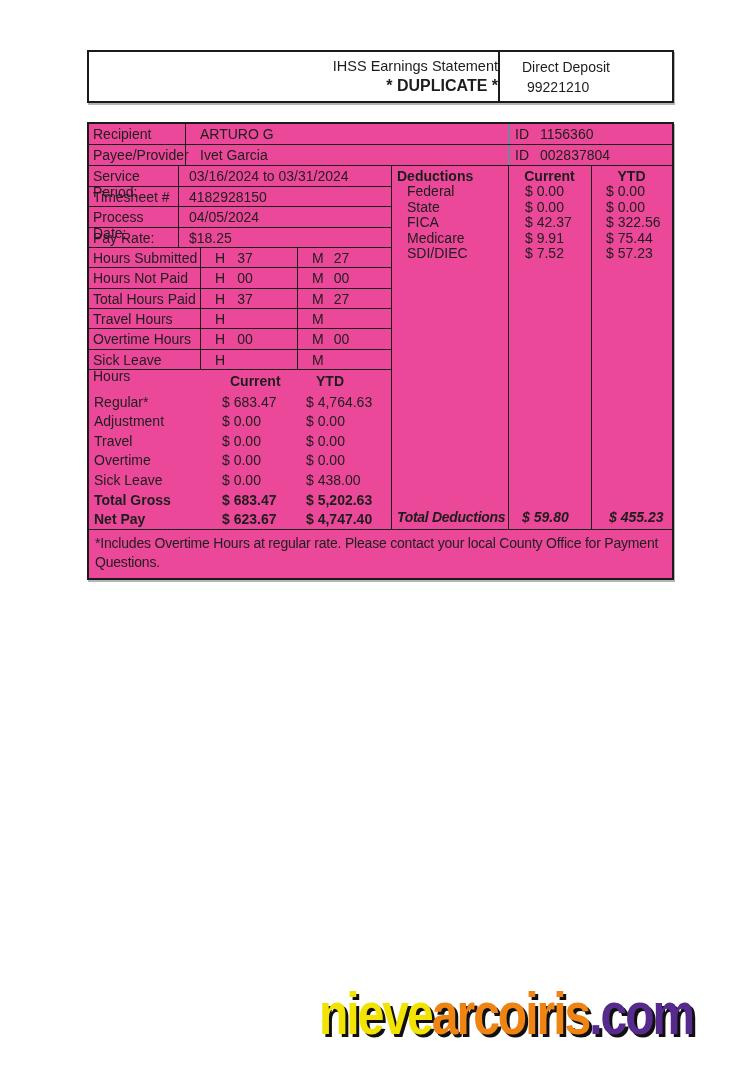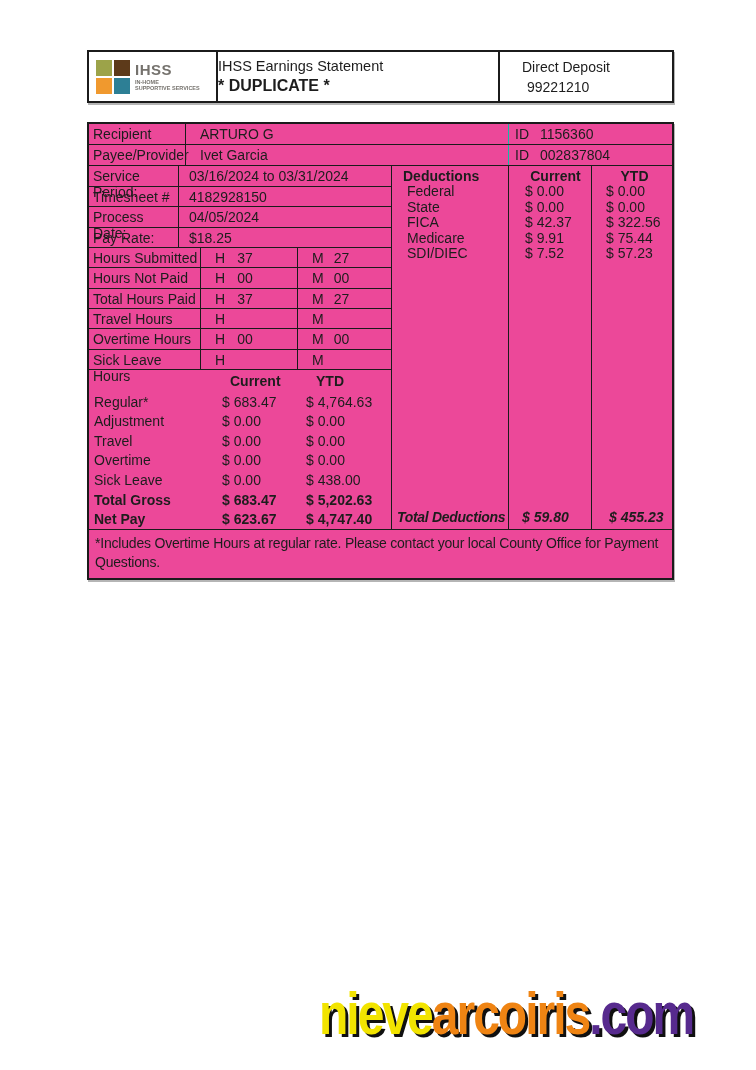--- a/index.html
+++ b/index.html
@@ -17,21 +17,21 @@
     box-shadow:1px 2px 0 rgba(70,70,70,.4);
   }
   .hdr-logo-cell { width:129px; border-right:2px solid #1b1b1b; display:flex; align-items:center; padding-left:7px; }
   .logo { display:flex; align-items:center; gap:5px; }
   .sq-grid { display:grid; grid-template-columns:16px 16px; grid-template-rows:16px 16px; gap:2px; }
   .sq { display:block; }
   .sq1 { background:#9ca349; } .sq2 { background:#5d3a1a; }
   .sq3 { background:#f0992e; } .sq4 { background:#2d7f95; }
   .logo-name { font-weight:bold; font-size:15px; color:#75726d; letter-spacing:.5px; line-height:15px; }
   .logo-sub  { font-size:5.5px; font-weight:bold; color:#75726d; line-height:6px; margin-top:2px; }
-  .hdr-title-cell { flex:1; border-right:2px solid #1b1b1b; text-align:left; padding-top:6px; }
+  .hdr-title-cell { flex:1; border-right:2px solid #1b1b1b; text-align:right; padding-top:6px; }
   .hdr-title { font-size:14.5px; }
   .hdr-dup   { font-size:16px; font-weight:bold; margin-top:3px; }
   .hdr-right-cell { width:172px; padding:7px 0 0 22px; }
   .hdr-num { margin-top:4px; padding-left:5px; }
 
   
   .main-table {
     position:absolute; left:87px; top:122px; width:587px;
     border:2px solid #1b1b1b; background:#ec4899;
     box-shadow:1px 2px 0 rgba(70,70,70,.4);
@@ -64,21 +64,21 @@
   .e-ytd { flex:1; }
   .ehead .e-cur { padding-left:8px; }
   .ehead .e-ytd { padding-left:10px; }
   .erow.bold { font-weight:bold; }
 
   .right-col { flex:1; position:relative; display:flex; flex-direction:column; }
   .vline { position:absolute; top:0; bottom:0; width:1px; background:#1b1b1b; }
   .v1 { left:116px; } .v2 { left:199px; }
   .drow { display:flex; }
   .d-lbl { width:116px; } .d-cur { width:83px; } .d-ytd { flex:1; }
-  .dhead { height:18px; font-weight:bold; padding-top:2px;margin-left:6px; }
+  .dhead { height:18px; font-weight:bold; padding-top:2px; }
   .dhead .d-lbl { padding-left:5px; }
   .dhead .d-cur { text-align:center; }
   .dhead .d-ytd { text-align:center; }
   .ditem { height:15.6px; line-height:15.5px; }
   .ditem .d-lbl { padding-left:15px; }
   .ditem .d-cur { padding-left:17px; }
   .ditem .d-ytd { padding-left:15px; }
   .dspacer { flex:1; }
   .dtotal { height:20px; font-weight:bold; align-items:flex-start; display:flex; padding-bottom:2px;font-style:italic; }
   .dtotal .d-lbl { padding-left:5px; letter-spacing:-0.3px; }
@@ -99,37 +99,20 @@
     text-shadow:3px 3px 0 #101010;
   }
   .wm-y { color:#f2e400; } .wm-o { color:#ef8413; } .wm-p { color:#572a8e; }
 </style>
 </head>
 <body>
 
 <div class="page">
 
   <div class="hdr-box">
-    <div class="hdr-logo-cell">
-      <div class="logo">
-        <div class="sq-grid">
-          <span class="sq sq1"></span>
-          <span class="sq sq2"></span>
-          <span class="sq sq3"></span>
-          <span class="sq sq4"></span>
-        </div>
-        <div class="logo-text">
-          <div class="logo-name">IHSS</div>
-          <div class="logo-sub">
-            <span>IN-HOME</span><br>
-            <span>SUPPORTIVE SERVICES</span>
-          </div>
-        </div>
-      </div>
-    </div>
     <div class="hdr-title-cell">
       <div class="hdr-title">IHSS Earnings Statement</div>
       <div class="hdr-dup">* DUPLICATE *</div>
     </div>
     <div class="hdr-right-cell">
       <div>Direct Deposit</div>
       <div class="hdr-num">99221210</div>
     </div>
   </div>
 

